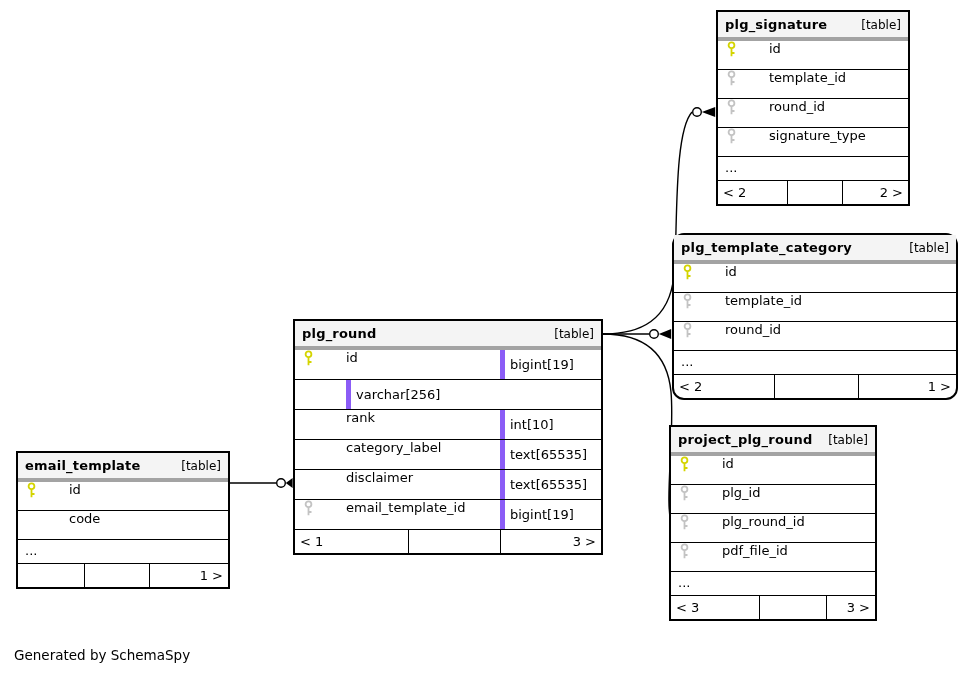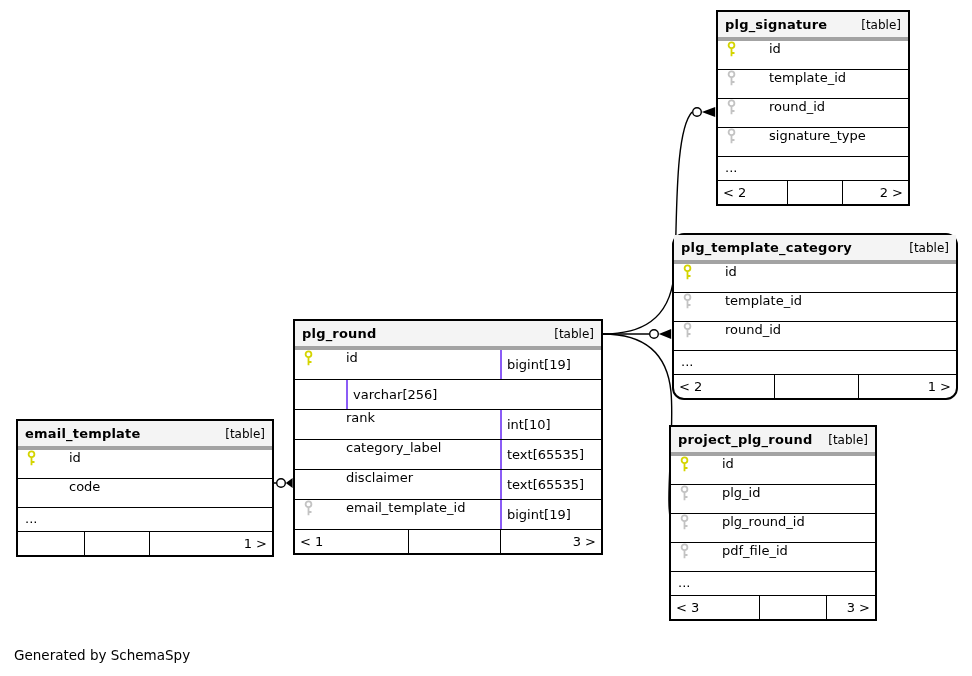--- a/index.html
+++ b/index.html
@@ -9,21 +9,21 @@
   .dbtable{position:absolute;z-index:2;background:#fff;border:2px solid #000;box-sizing:border-box;font-size:13px;}
   .thead{height:25px;display:flex;align-items:center;justify-content:space-between;
          padding:0 7px;background:#f4f4f4;border-bottom:4px solid #a3a3a3;}
   .tname{font-weight:bold;font-size:13px;letter-spacing:.2px;cursor:pointer;}
   .tbadge{font-size:12px;font-weight:normal;}
   .trow{position:relative;height:29px;display:flex;align-items:flex-start;border-bottom:1px solid #000;box-sizing:border-box;gap:24px;}
   .rows-30 .trow{height:30px;}
   .keycell{width:27px;padding-left:9px;display:flex;align-items:center;box-sizing:border-box;flex:none;}
   .flabel{flex:1;white-space:nowrap;}
   .typecell{width:101px;align-self:stretch;display:flex;align-items:center;
-            border-left:2px solid #8b5cf6;padding-left:5px;box-sizing:border-box;flex:none;white-space:nowrap;}
+            border-left:5px solid #8b5cf6;padding-left:5px;box-sizing:border-box;flex:none;white-space:nowrap;}
   .key-pk{color:#d4d400;display:flex;}
   .key-fk{color:#c3c3c3;display:flex;}
   .tdots{height:24px;line-height:22px;padding-left:7px;border-bottom:1px solid #000;box-sizing:border-box;}
   .tfoot{display:grid;height:23px;}
   .fc{display:flex;align-items:center;box-sizing:border-box;white-space:nowrap;}
   .fc + .fc{border-left:1px solid #000;}
   .fc.left{padding-left:5px;}
   .fc.right{justify-content:flex-end;padding-right:5px;}
   .credit{position:absolute;left:14px;top:647px;font-size:13.5px;z-index:2;}
 </style>
@@ -210,21 +210,21 @@
       <span class="flabel">email_template_id</span>
       <span class="typecell">bigint[19]</span>
     </div>
     <div class="tfoot" style="grid-template-columns:113px 92px 1fr;">
       <span class="fc left">&lt; 1</span>
       <span class="fc mid"></span>
       <span class="fc right">3 &gt;</span>
     </div>
   </div>
 
-  <div class="dbtable" style="left:16px;top:419px;width:258px;">
+  <div class="dbtable" style="left:16px;top:451px;width:214px;">
     <div class="thead">
       <span class="tname">email_template</span>
       <span class="tbadge">[table]</span>
     </div>
     <div class="trow">
       <span class="keycell">
           <span class="key-pk">
             <svg width="9" height="16" viewBox="0 0 9 16">
               <circle cx="4.5" cy="4.2" r="2.9" fill="none" stroke="currentColor" stroke-width="1.8"></circle>
               <path d="M4.5 7v8.3M4.5 12h3" fill="none" stroke="currentColor" stroke-width="1.8"></path>

